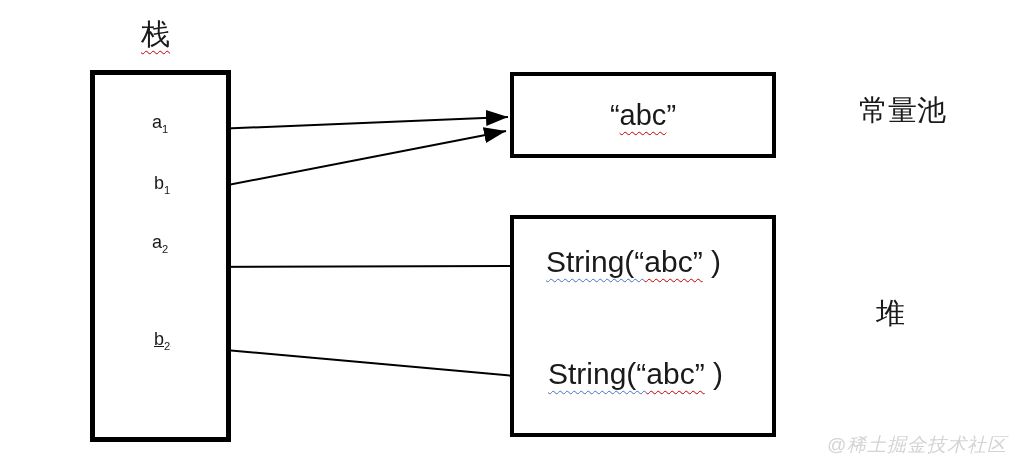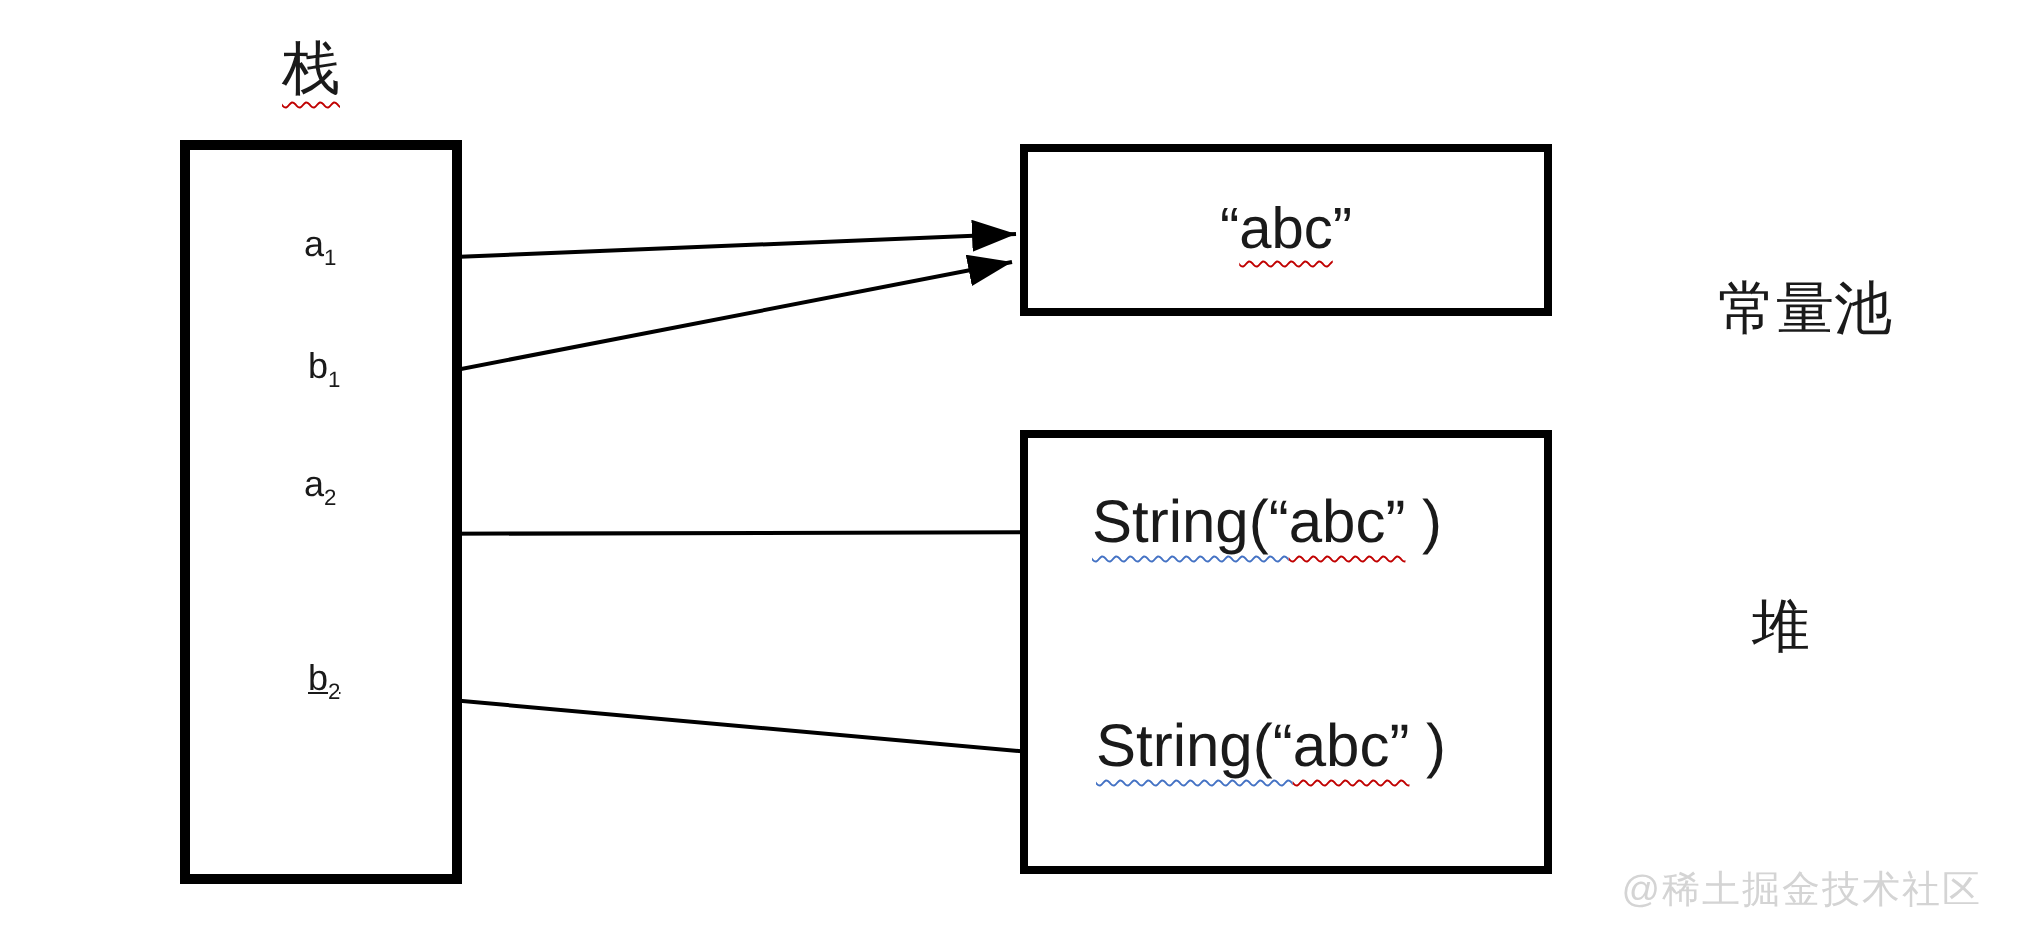--- a/index.html
+++ b/index.html
@@ -26,21 +26,21 @@
   .stack-box { left: 90px; top: 70px; width: 141px; height: 372px; border-width: 5px; }
   .pool-box  { left: 510px; top: 72px; width: 266px; height: 86px; }
   .heap-box  { left: 510px; top: 215px; width: 266px; height: 222px; }
   .zone-label {
     position: absolute;
     font-size: 29px;
     color: #1a1a1a;
     white-space: nowrap;
   }
   .lbl-stack { left: 141px; top: 15px; }
-  .lbl-pool  { left: 859px; top: 91px; margin-top: 44px; }
+  .lbl-pool  { left: 859px; top: 91px; }
   .lbl-heap  { left: 876px; top: 294px; }
   .var-label {
     position: absolute;
     font-size: 18px;
     color: #1a1a1a;
     line-height: 1.15;
   }
   .var-label sub {
     font-size: 0.62em;
     line-height: 0;
@@ -78,25 +78,26 @@
   .wavy-blue {
     text-decoration-line: underline;
     text-decoration-style: wavy;
     text-decoration-color: #4472c4;
     text-decoration-thickness: 1px;
     text-underline-offset: 6px;
     text-decoration-skip-ink: none;
   }
   .watermark {
     position: absolute;
-    right: 26px;
+    right: 10px;
     top: 432px;
     font-size: 19px;
     color: #d4d4d4;
     letter-spacing: 1px;
+    font-style: italic;
   }
 </style>
 </head>
 <body>
 
 <div class="canvas">
 
   <svg class="arrow-layer" width="1017" height="470" viewBox="0 0 1017 470" xmlns="http://www.w3.org/2000/svg">
     <defs>
       <marker id="ah" markerUnits="strokeWidth" markerWidth="11" markerHeight="8" refX="11" refY="4" orient="auto">

